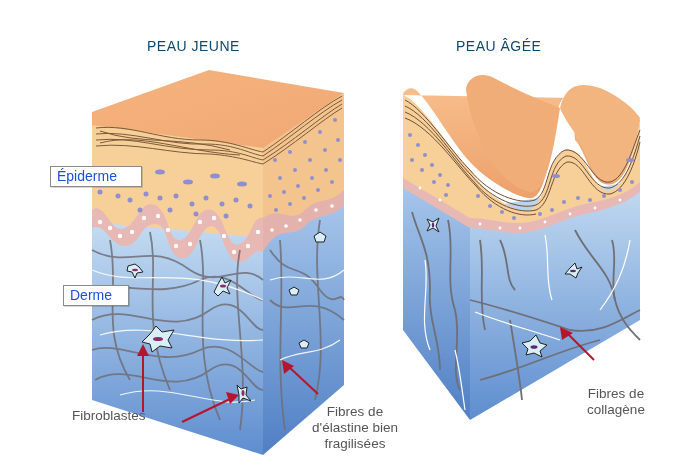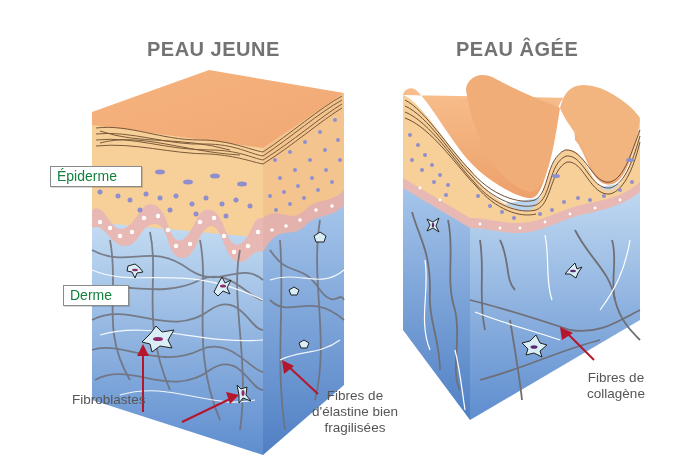--- a/index.html
+++ b/index.html
@@ -1,27 +1,27 @@
 <!DOCTYPE html>
 <html><head>
 <meta charset="utf-8">
 <style>
   html, body { margin: 0; padding: 0; background: #ffffff; }
   body { width: 680px; height: 473px; position: relative; overflow: hidden;
          font-family: "Liberation Sans", "DejaVu Sans", sans-serif; }
-  .title { position: absolute; color: #737373; font-size: 20px; letter-spacing: 0.5px;
-           font-weight: bold; white-space: nowrap; }
+  .title { position: absolute; color: #0c4a6e; font-size: 14px; letter-spacing: 0.5px;
+           font-weight: normal; white-space: nowrap; }
   .title.young { left: 147px; top: 38px; }
   .title.old { left: 456px; top: 38px; }
   .label-box { position: absolute; background: #fff; border: 1px solid #8a8a8a;
-               color: #15803d; font-size: 14px; padding: 1px 6px 2px 6px; line-height: 16px;
+               color: #1d4ed8; font-size: 14px; padding: 1px 6px 2px 6px; line-height: 16px;
                box-shadow: 1px 1px 0 rgba(0,0,0,0.15); }
   .label-box.epi { left: 50px; top: 166px; width: 78px; }
   .label-box.derme { left: 63px; top: 285px; width: 52px; }
-  .caption { position: absolute; color: #555; font-size: 13.5px; line-height: 16px; text-align: center; }
+  .caption { position: absolute; color: #555; font-size: 13.5px; line-height: 16px; text-align: center; margin-top: 16px; }
   .caption.fibro { left: 72px; top: 392px; }
   .caption.fibres-young { left: 300px; top: 388px; width: 110px; }
   .caption.fibres-old { left: 566px; top: 370px; width: 100px; }
   svg.art { position: absolute; left: 0; top: 0; }
 </style>
 </head>
 <body>
 
 <div class="title young">PEAU JEUNE</div>
 <div class="title old">PEAU ÂGÉE</div>

